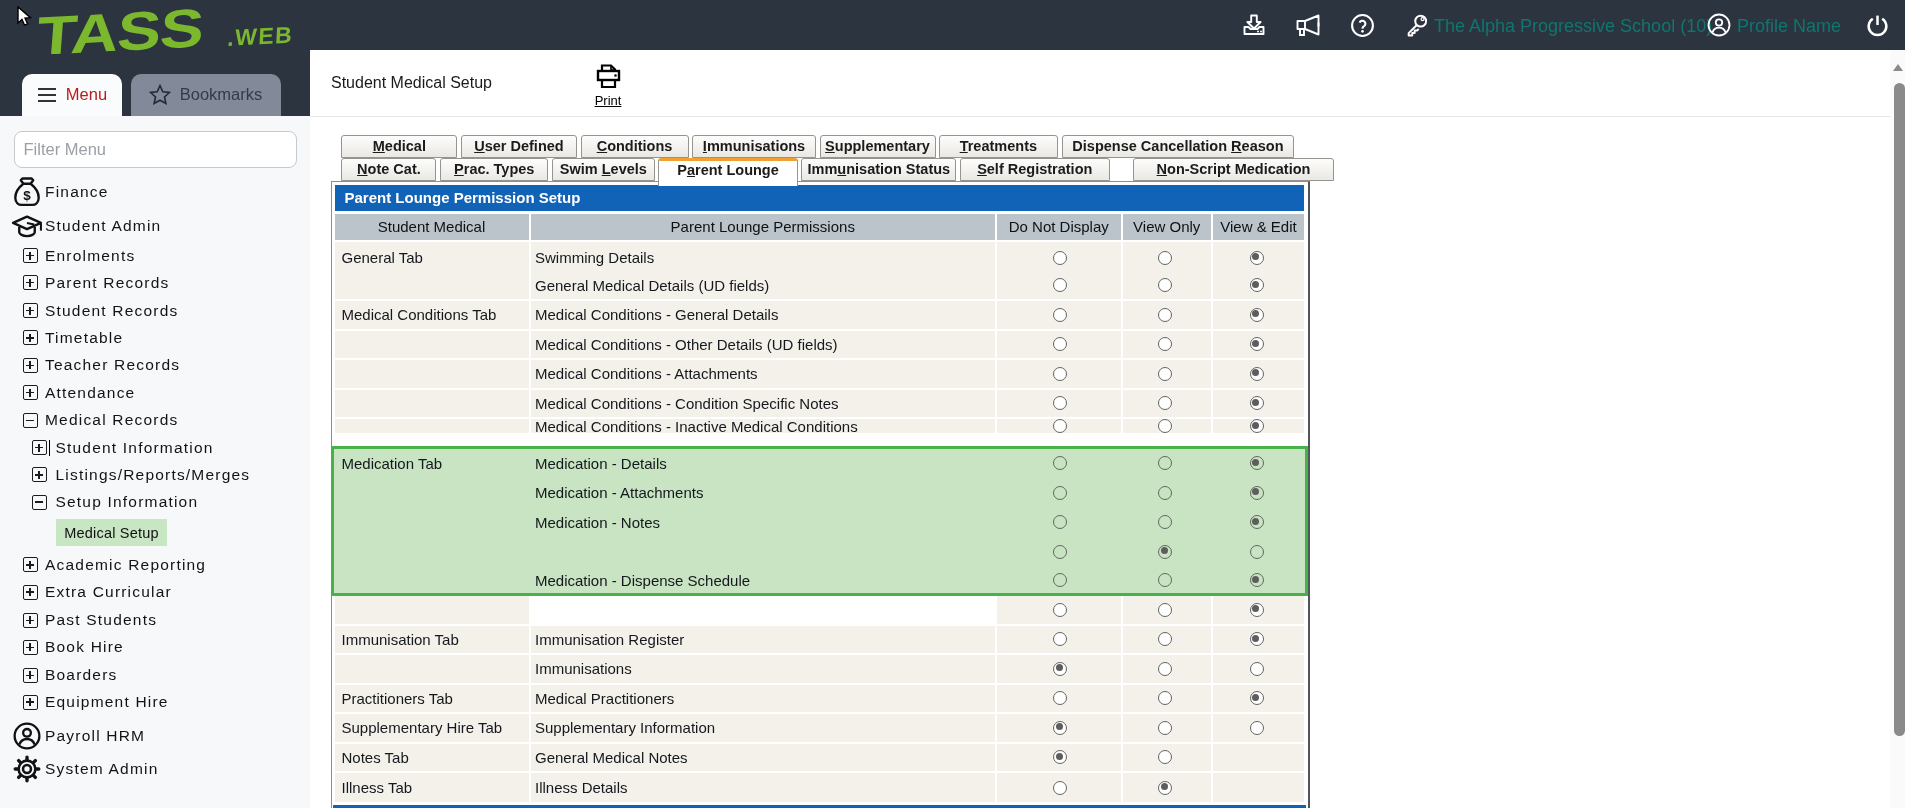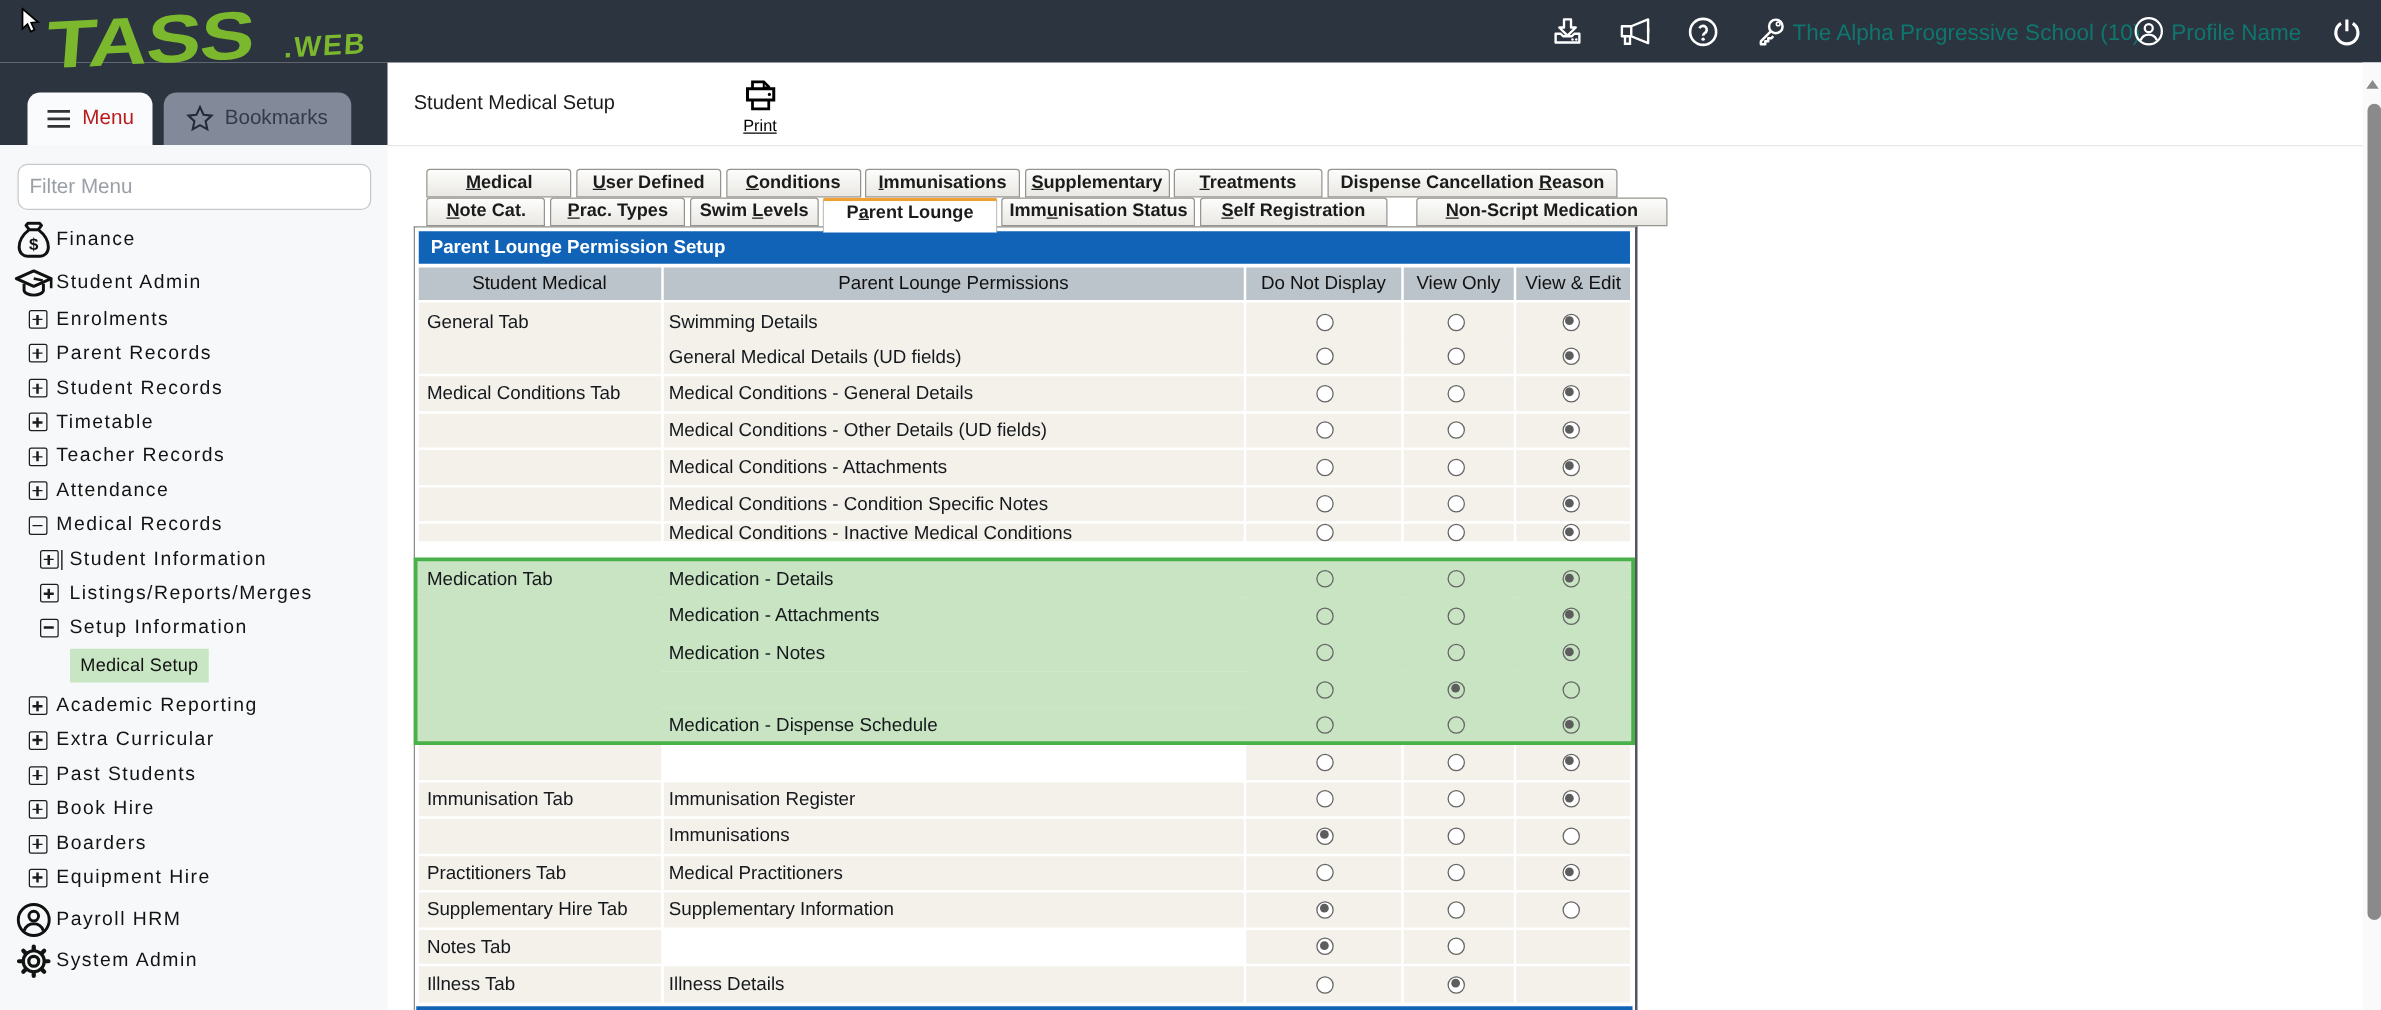--- a/index.html
+++ b/index.html
@@ -588,20 +588,23 @@
 <div class="cell c5">
       <div class="rc">
         <div class="radio"></div>
       </div>
     </div>
   </div>
 <div class="row" style="top:743.5px;height:27.5px">
 <div class="cell c1">
       <div class="lbl">Notes Tab</div>
     </div>
+<div class="cell c2">
+      <div class="lbl">General Medical Notes</div>
+    </div>
 <div class="cell c3">
       <div class="rc">
         <div class="radio sel"></div>
       </div>
     </div>
 <div class="cell c4">
       <div class="rc">
         <div class="radio"></div>
       </div>
     </div>

